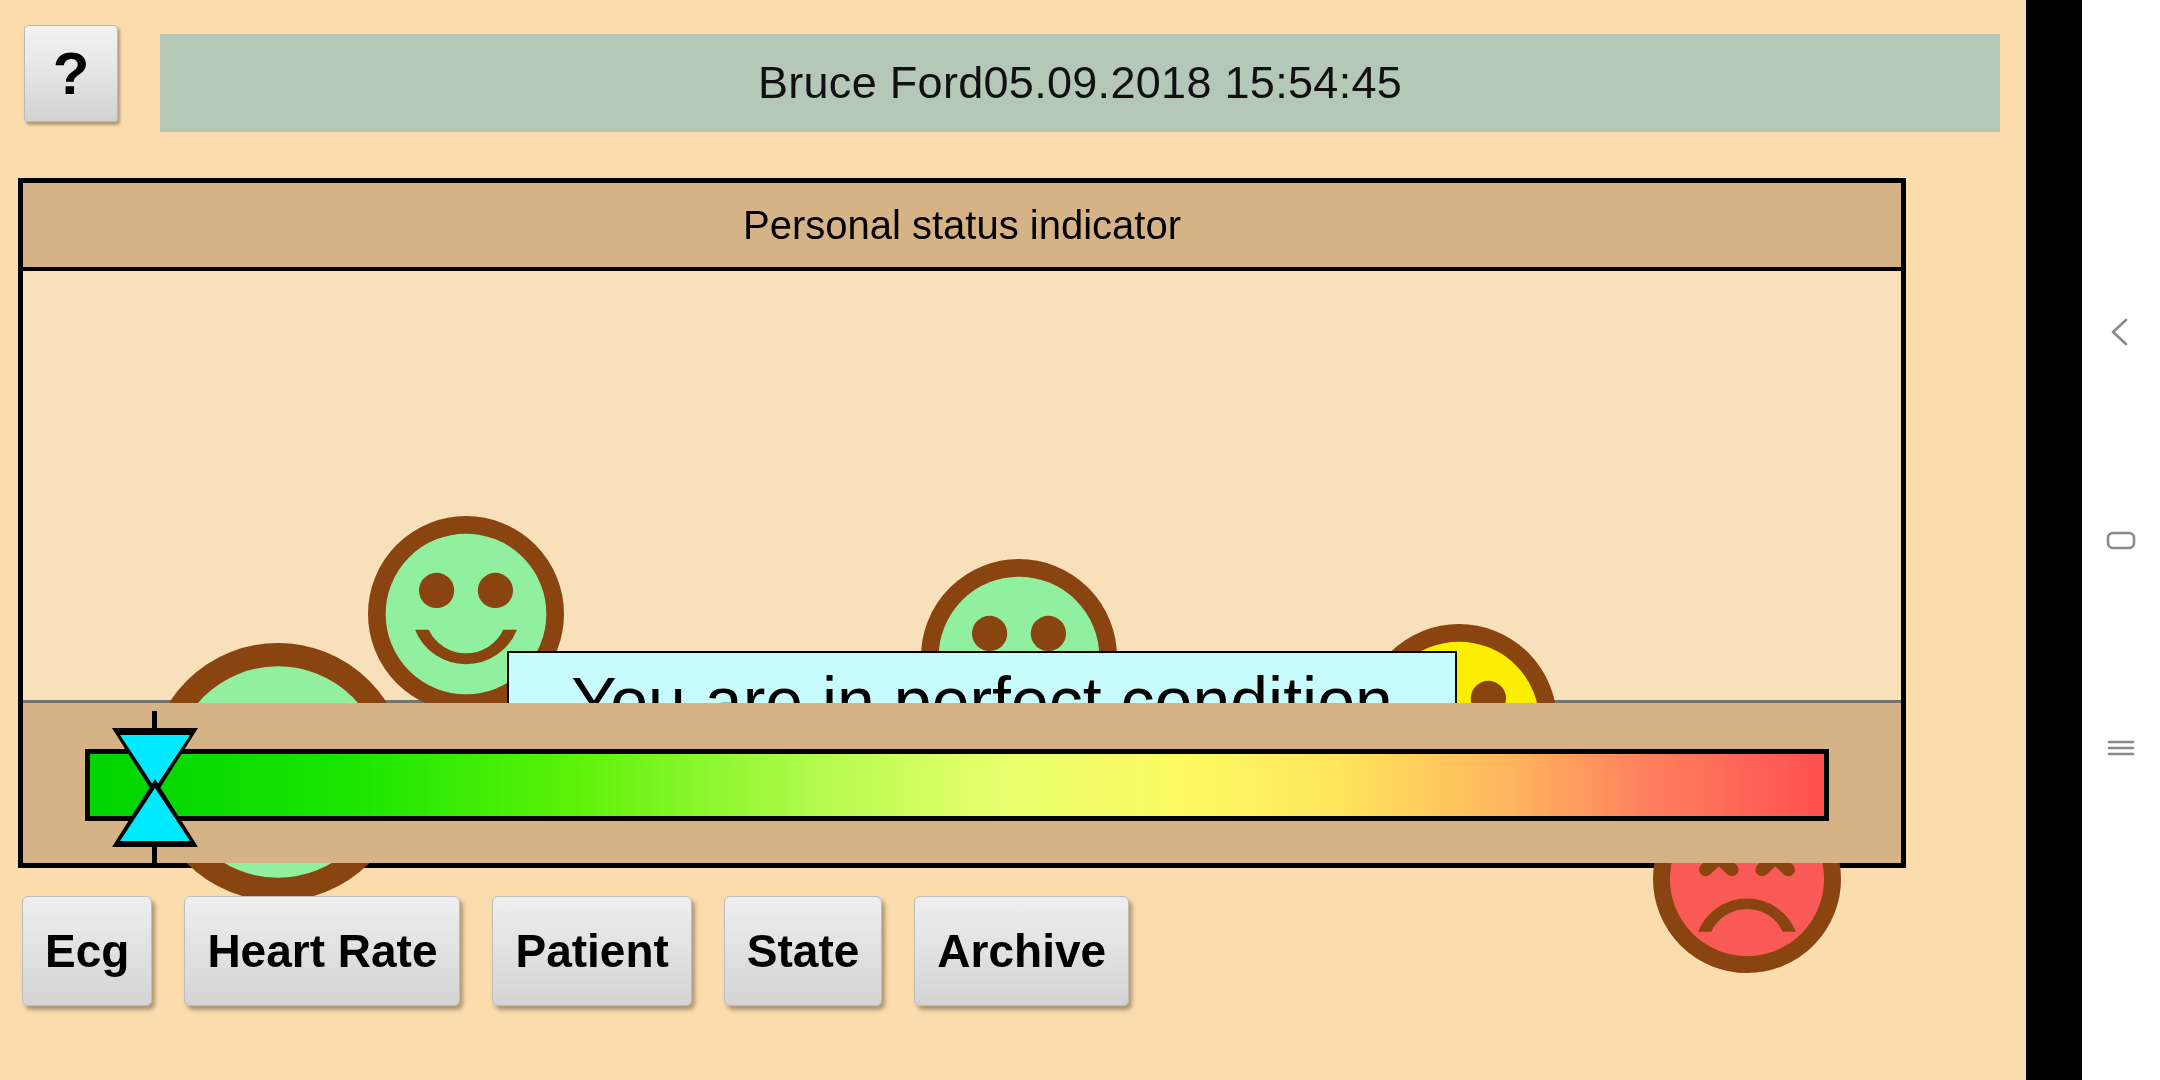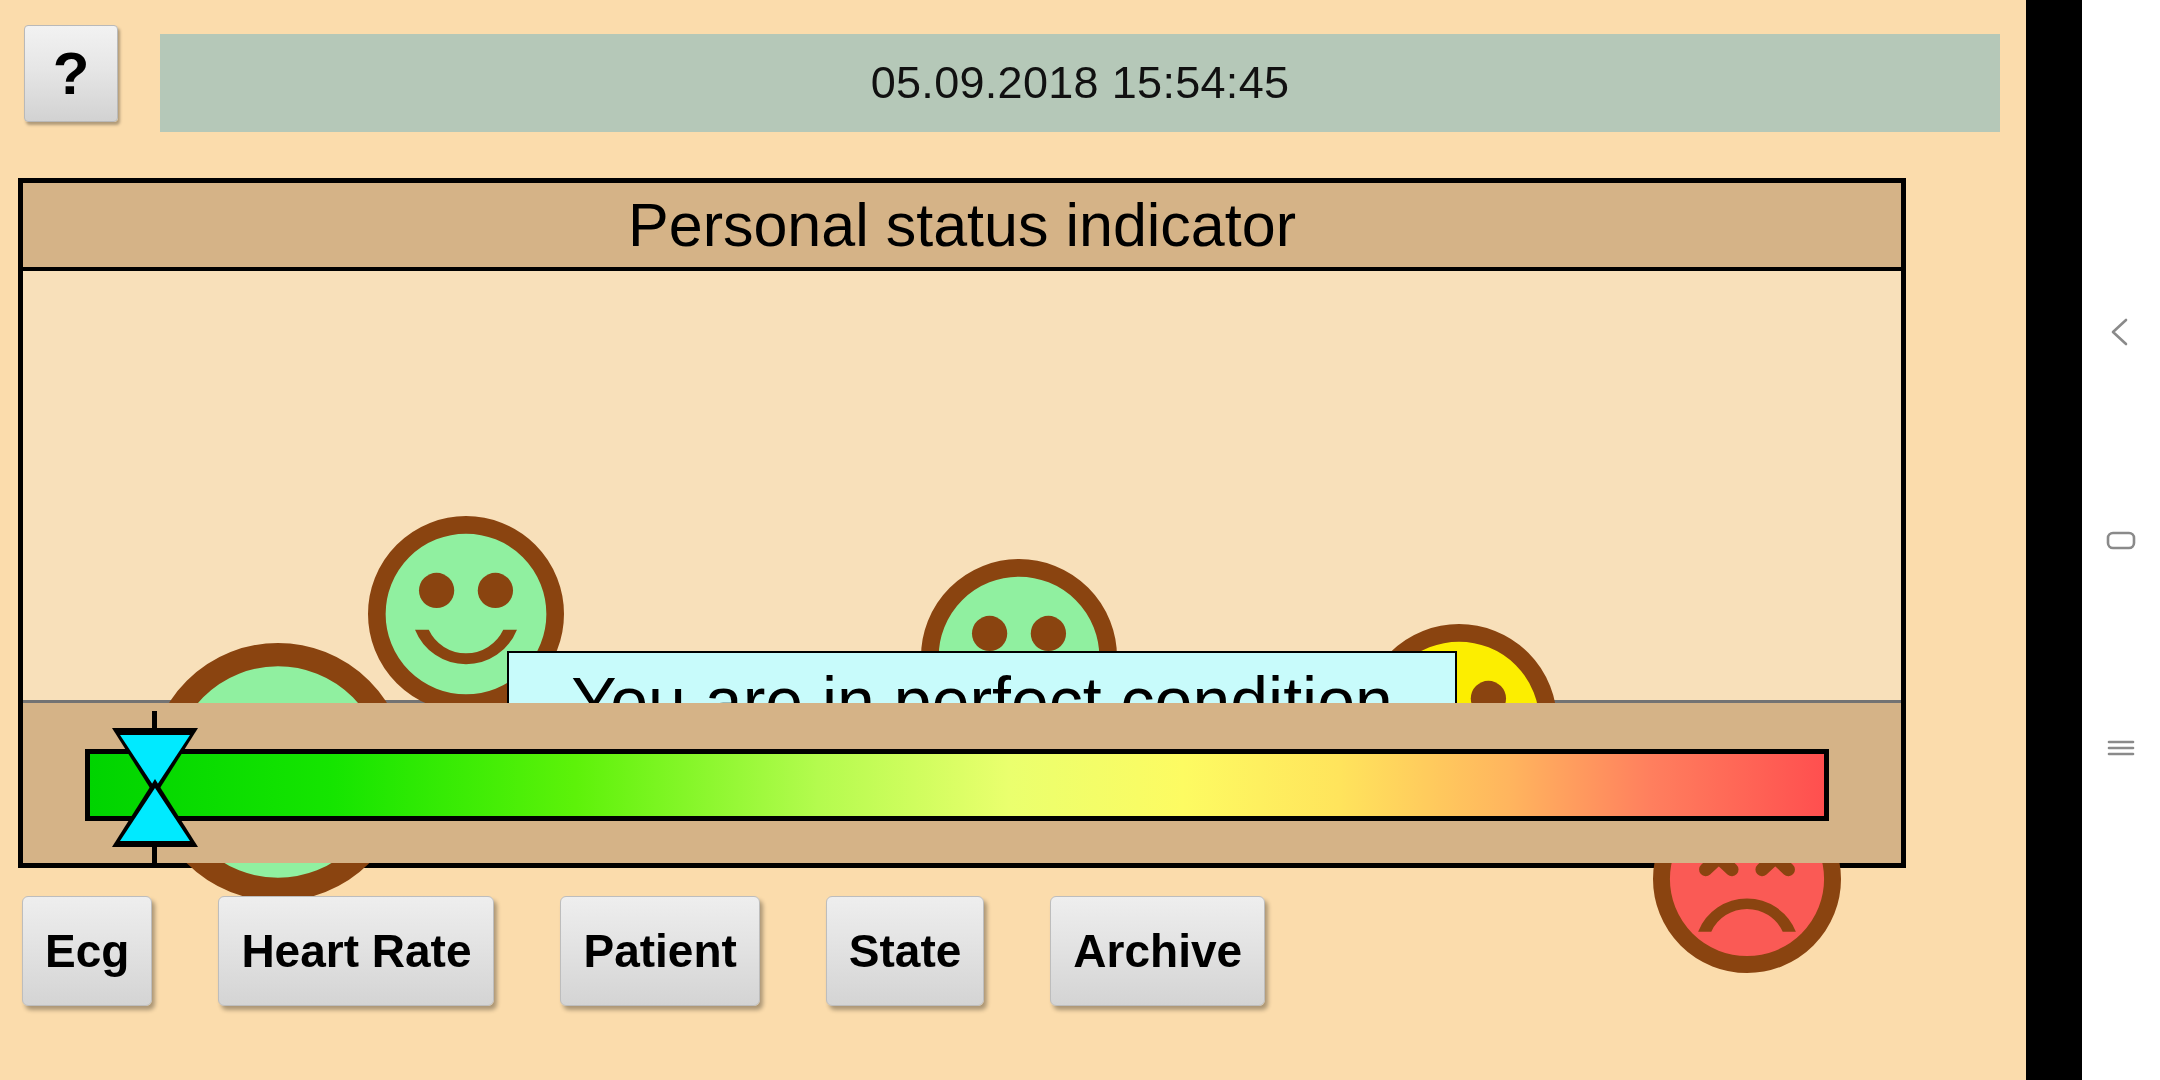--- a/index.html
+++ b/index.html
@@ -104,21 +104,21 @@
     flex-direction: column;
   }
 
   .panel-title {
     height: 88px;
     background: #d5b387;
     border-bottom: 4px solid #000;
     display: flex;
     align-items: center;
     justify-content: center;
-    font-size: 61px;
+    font-size: 40px;
     color: #000;
   }
 
   .faces-area {
     position: relative;
     flex: 1 1 auto;
     background: #f8e0ba;
     border-bottom: 3px solid #737373;
   }
 
@@ -224,21 +224,21 @@
   
   .button-bar {
     position: absolute;
     left: 0;
     top: 888px;
     width: 2026px;
     height: 192px;
     display: flex;
     align-items: flex-start;
     padding-left: 22px;
-    gap: 66px;
+    gap: 32px;
   }
 
   .nav-btn {
     height: 110px;
     margin-top: 8px;
     padding: 0 22px;
     background: linear-gradient(to bottom, #eeeeee 0%, #e4e4e4 40%, #d4d4d4 100%);
     border: 1px solid #bdbdbd;
     border-radius: 6px;
     box-shadow: 3px 4px 4px rgba(0,0,0,0.32);
@@ -277,20 +277,21 @@
 </head>
 <body>
 
 <div id="root">
 
   <div class="app-area">
 
     <div class="top-bar">
       <div class="help-btn">?</div>
       <div class="info-bar">
+        <span class="patient-name">Bruce Ford</span>
         <span class="timestamp">05.09.2018 15:54:45</span>
       </div>
     </div>
 
     <div class="panel">
 
       <div class="panel-title">Personal status indicator</div>
 
       <div class="faces-area" id="faces-area">
 

